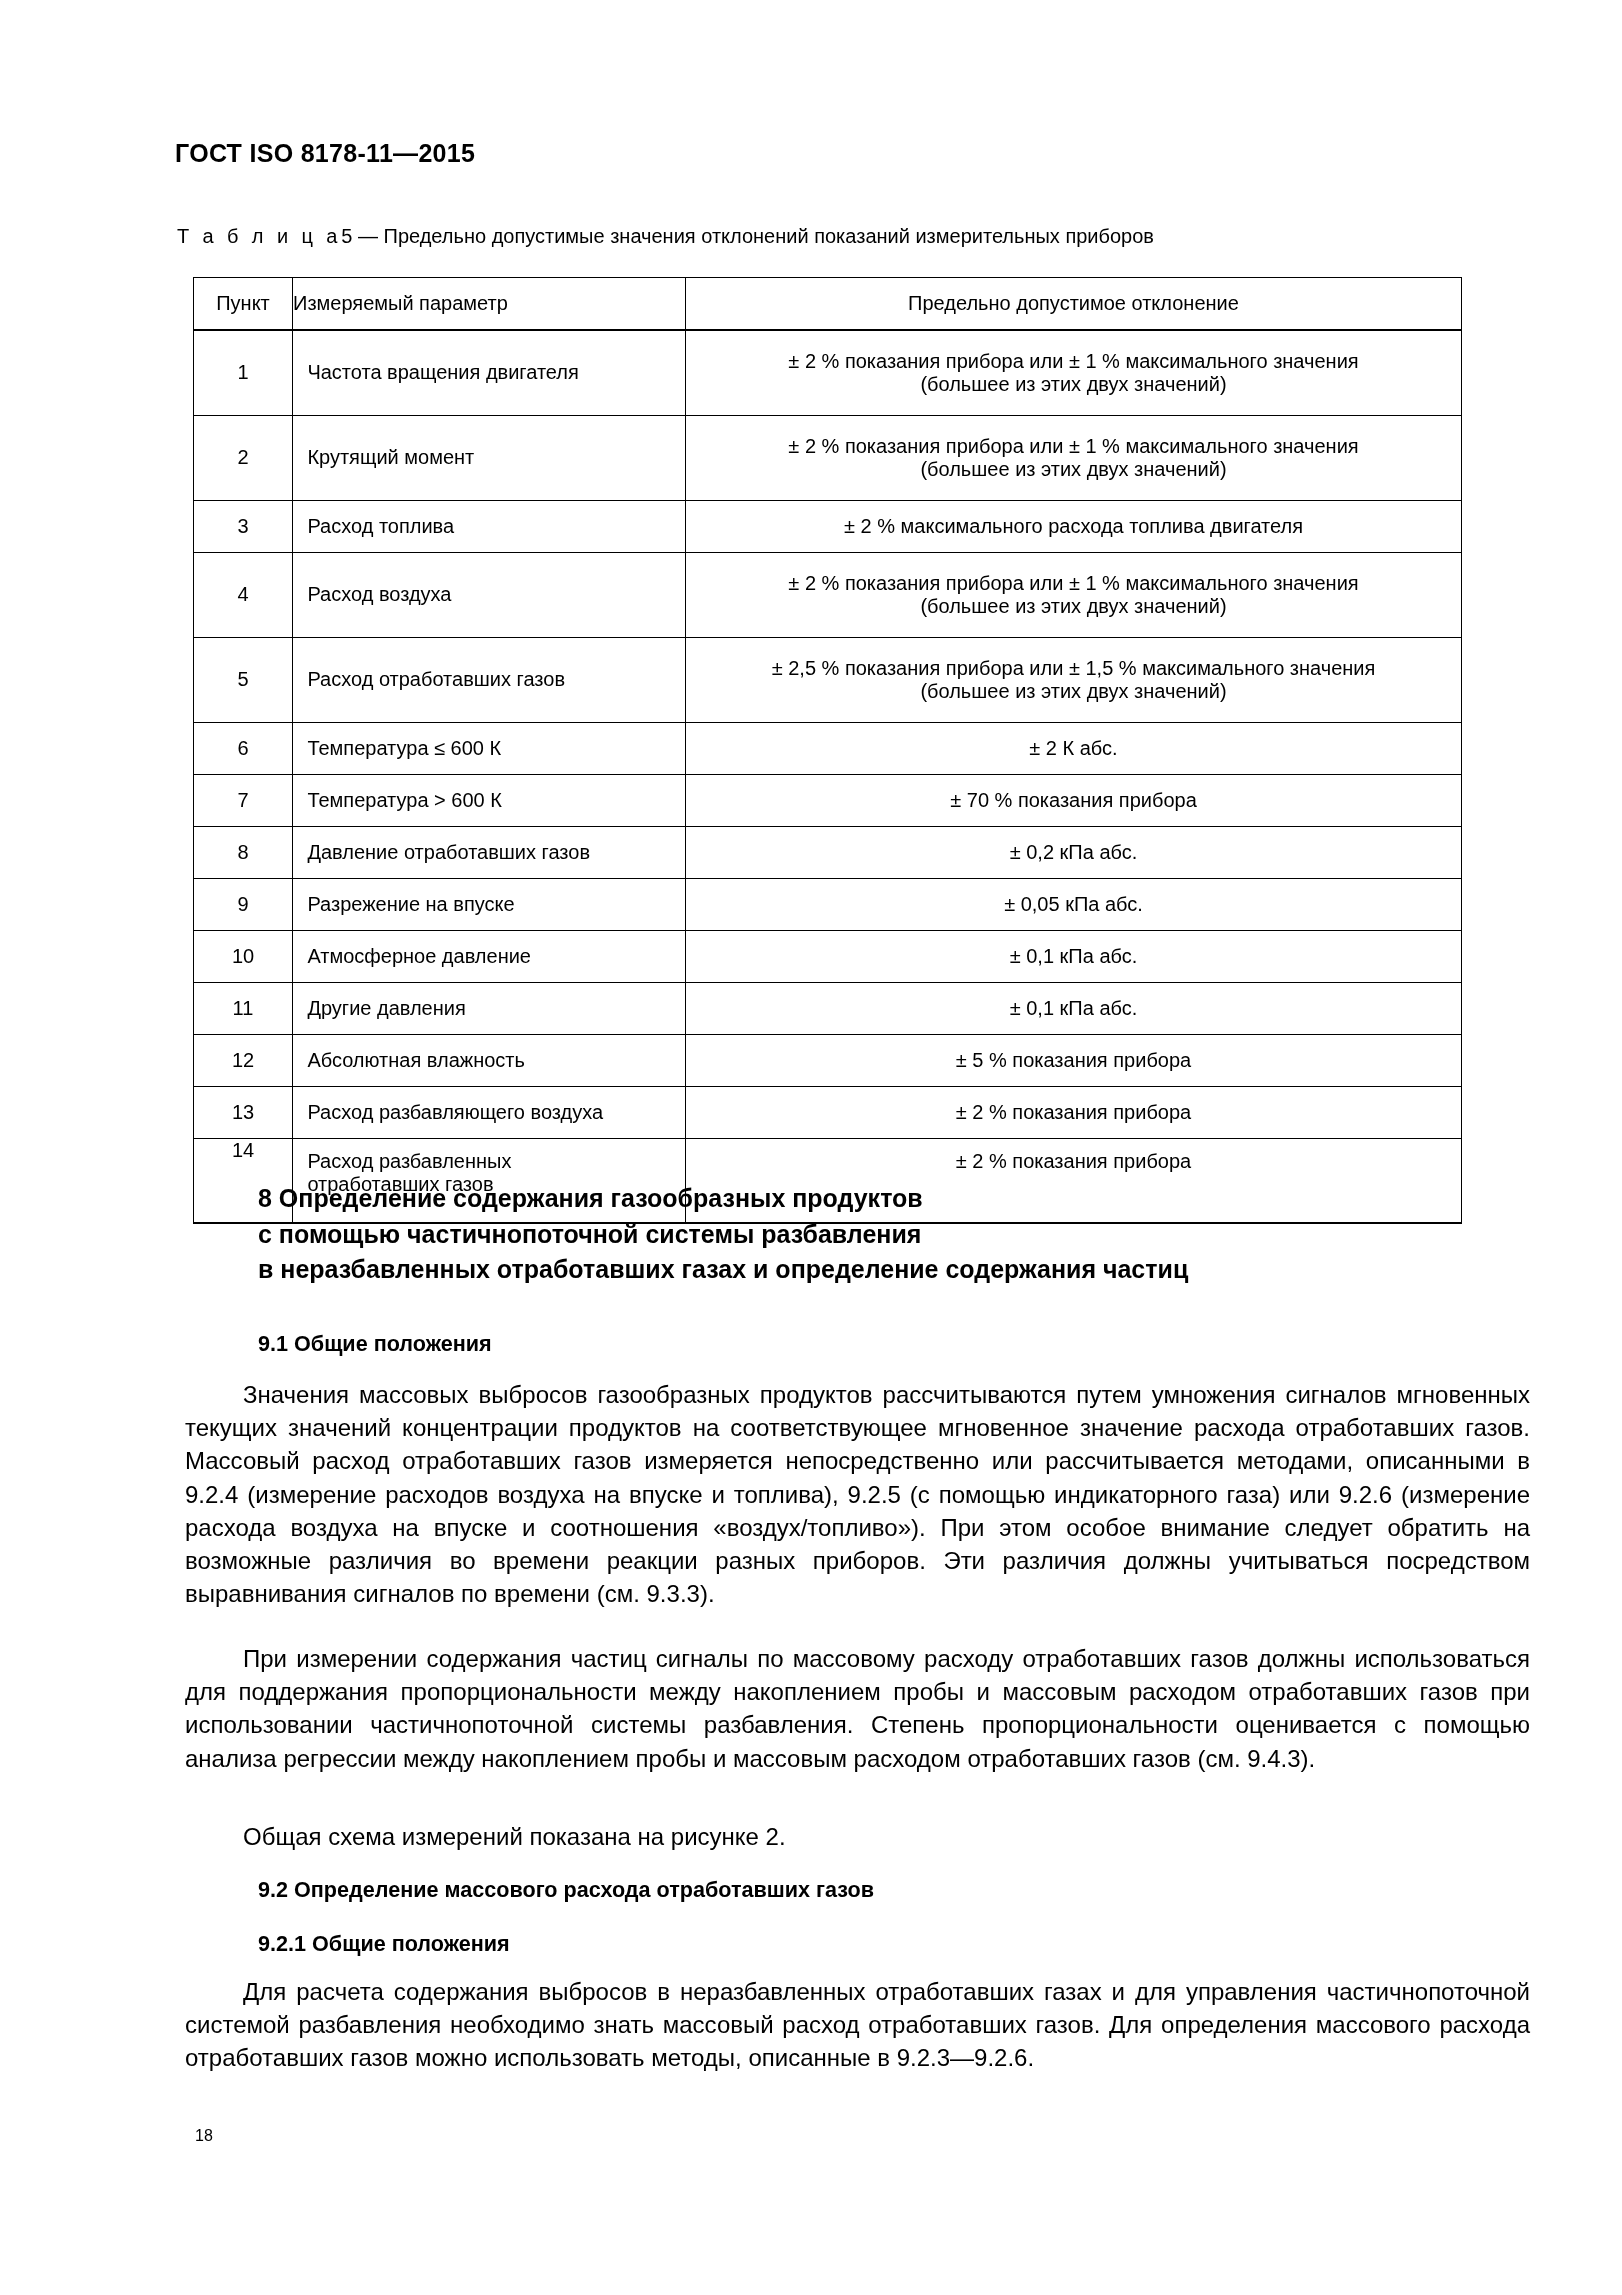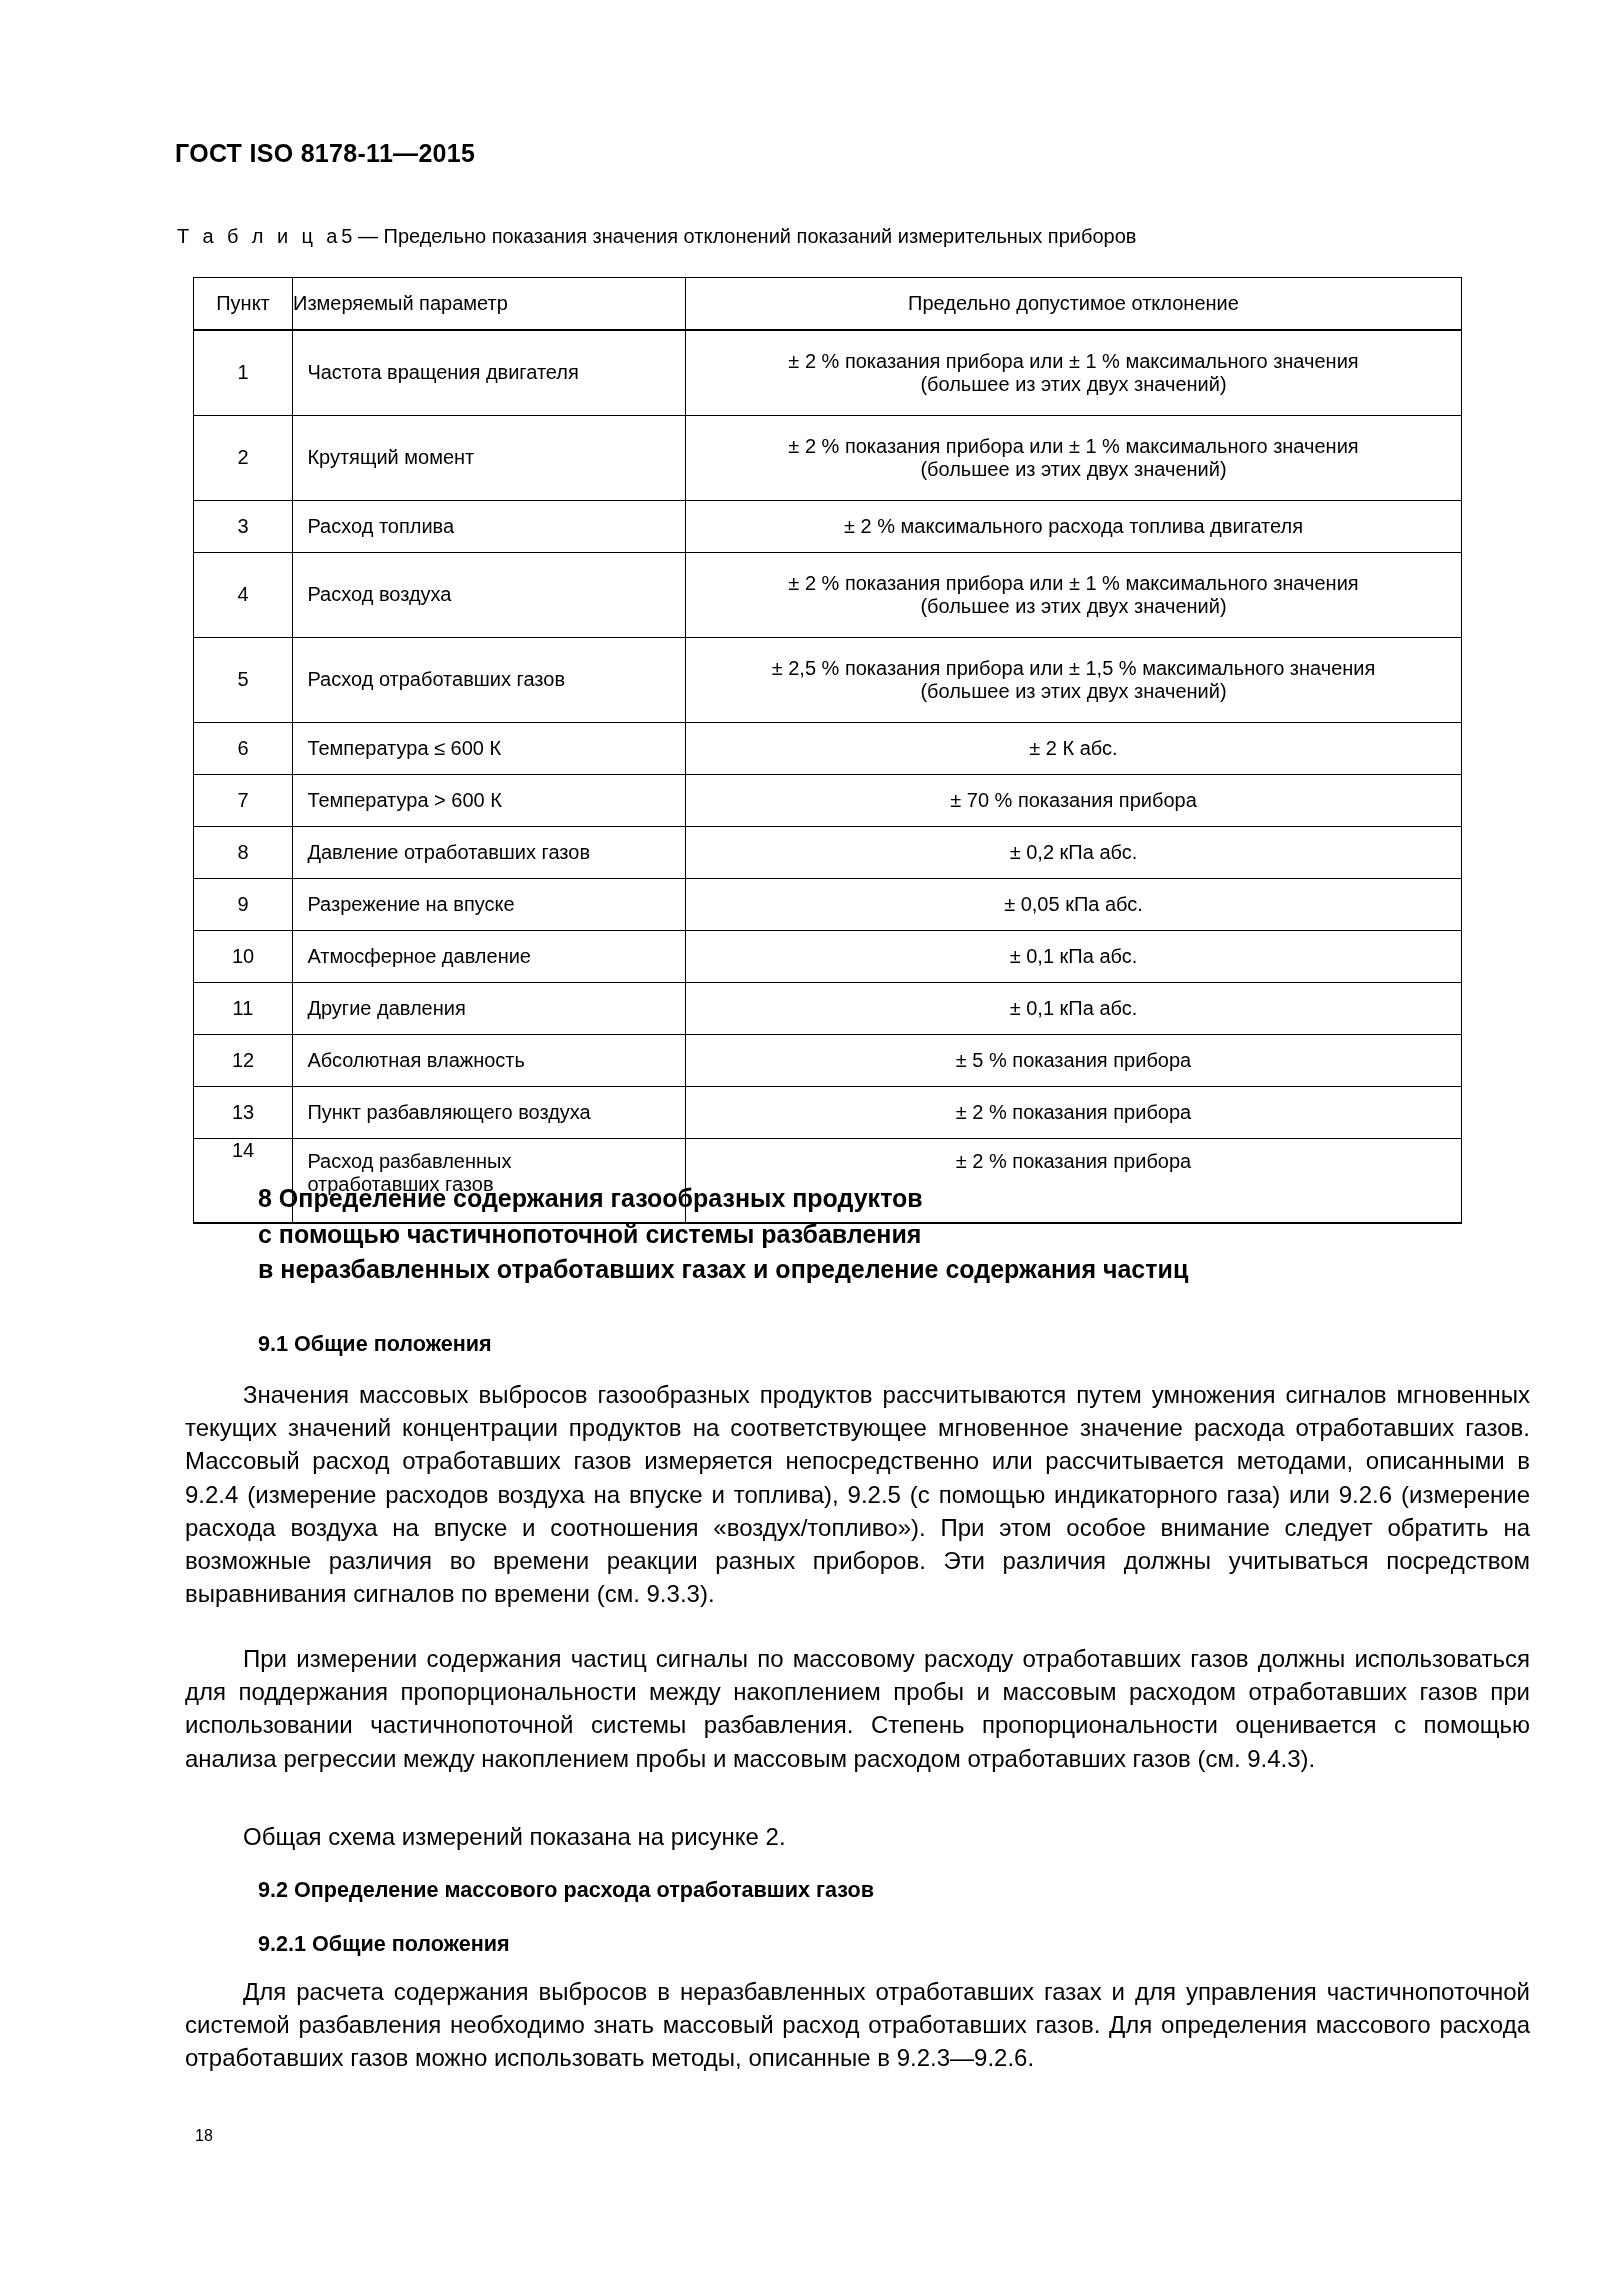--- a/index.html
+++ b/index.html
@@ -146,21 +146,21 @@
   }
 </style>
 </head>
 <body>
 
 <div class="page">
 
   <div class="doc-header">ГОСТ ISO 8178-11—2015</div>
 
   <div class="table-caption">
-    <span class="caption-lead">Т а б л и ц а</span><span class="caption-num">5</span>&nbsp;<span>— Предельно показания значения отклонений показаний измерительных приборов</span>
+    <span class="caption-lead">Т а б л и ц а</span><span class="caption-num">5</span>&nbsp;<span>— Предельно допустимые значения отклонений показаний измерительных приборов</span>
   </div>
 
   <div class="tbl-wrap">
     <table class="gost">
       <colgroup>
         <col class="col-num">
         <col class="col-param">
         <col class="col-dev">
       </colgroup>
       <thead>
@@ -238,21 +238,21 @@
           <td class="col-param">Другие давления</td>
           <td class="col-dev">± 0,1 кПа абс.</td>
         </tr>
         <tr class="short">
           <td class="col-num">12</td>
           <td class="col-param">Абсолютная влажность</td>
           <td class="col-dev">± 5 % показания прибора</td>
         </tr>
         <tr class="short">
           <td class="col-num">13</td>
-          <td class="col-param">Пункт разбавляющего воздуха</td>
+          <td class="col-param">Расход разбавляющего воздуха</td>
           <td class="col-dev">± 2 % показания прибора</td>
         </tr>
         <tr class="tall">
           <td class="col-num" style="vertical-align:top;padding-top:0;">14</td>
           <td class="col-param" style="vertical-align:top;padding-top:11.8px;">
             <span class="cell-line2">Расход разбавленных</span>
             <span class="cell-line2">отработавших газов</span>
           </td>
           <td class="col-dev" style="vertical-align:top;padding-top:11.8px;">± 2 % показания прибора</td>
         </tr>

